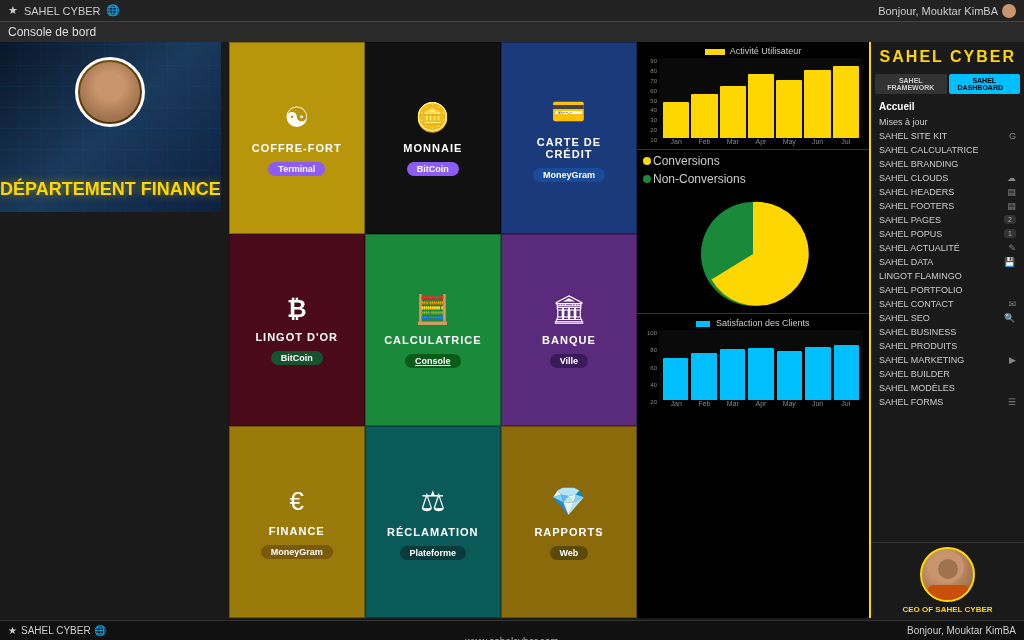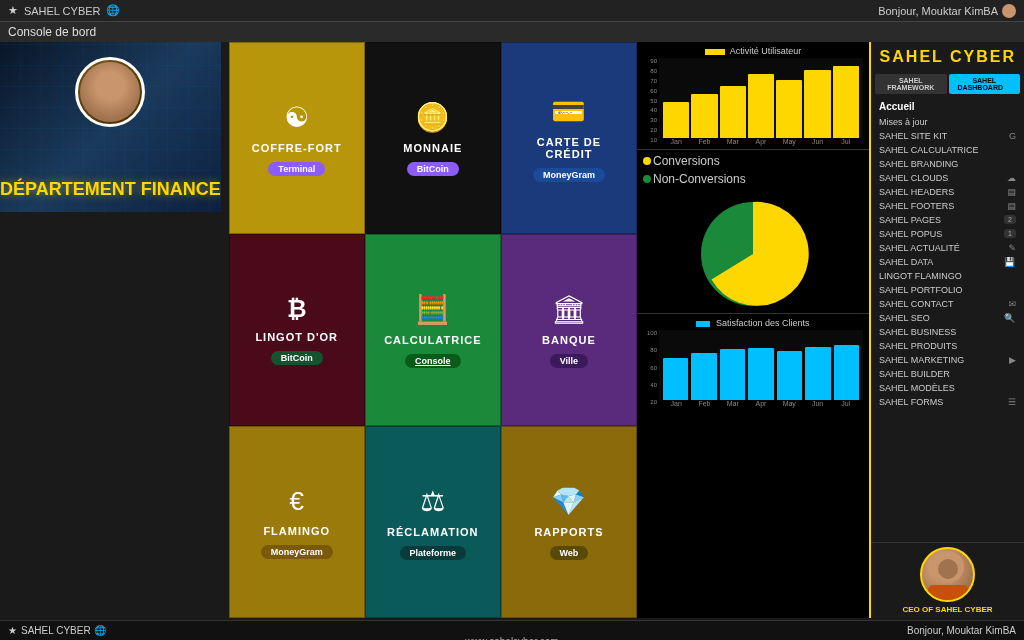--- a/index.html
+++ b/index.html
@@ -410,21 +410,21 @@
       </div>
 
       <div class="grid-cell cell-purple">
         <span class="cell-icon">🏛</span>
         <span class="cell-label">BANQUE</span>
         <button class="cell-btn btn-purple2">Ville</button>
       </div>
 
       <div class="grid-cell cell-gold2">
         <span class="cell-icon" style="font-size:26px;">€</span>
-        <span class="cell-label">FLAMINGO</span>
+        <span class="cell-label">FINANCE</span>
         <button class="cell-btn btn-gold">MoneyGram</button>
       </div>
 
       <div class="grid-cell cell-teal">
         <span class="cell-icon">⚖</span>
         <span class="cell-label">RÉCLAMATION</span>
         <button class="cell-btn btn-teal2">Plateforme</button>
       </div>
 
       <div class="grid-cell cell-gold3">

